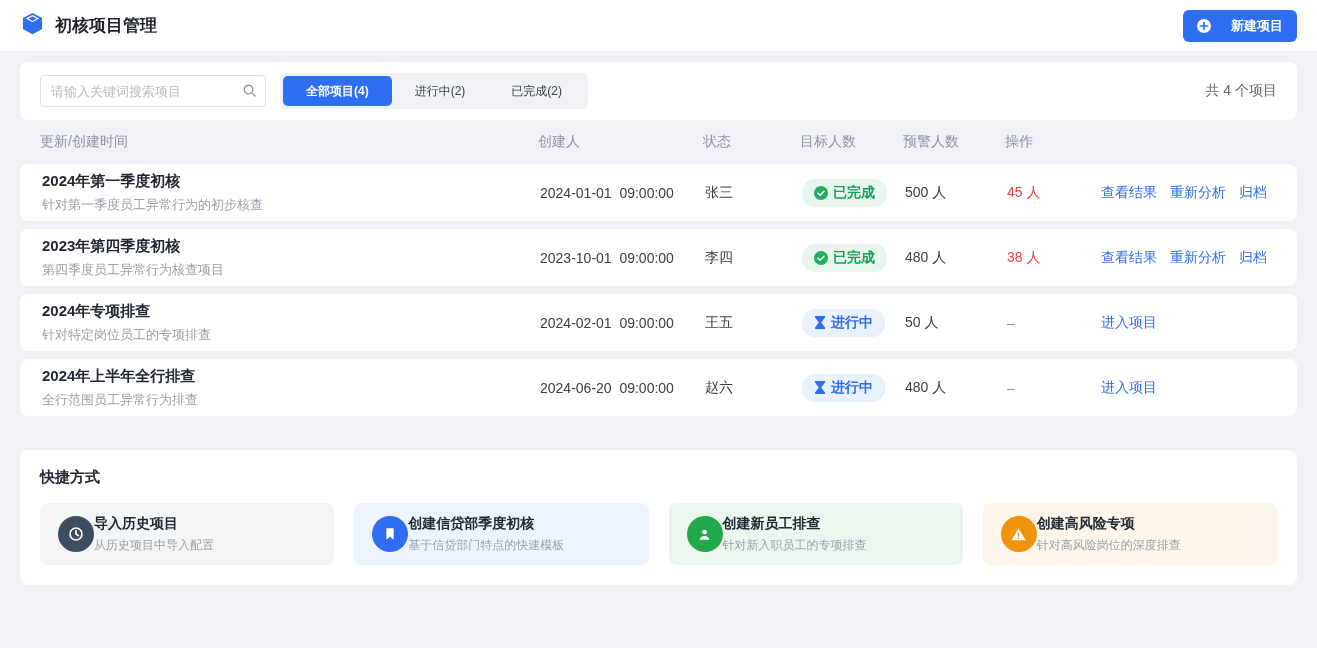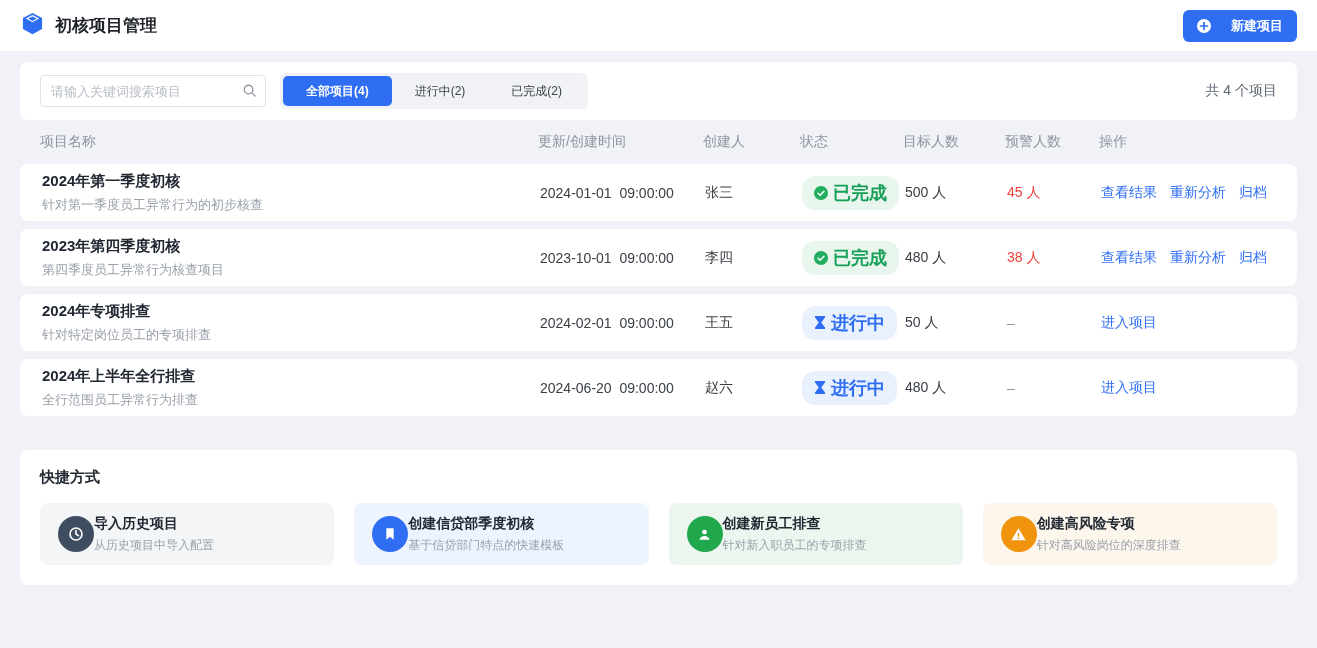--- a/index.html
+++ b/index.html
@@ -59,21 +59,21 @@
   .table-header { height:44px; padding-left:20px; color:#8f959e; font-size:14px; }
   .project-row {
     background:#fff; border-radius:8px; height:57px; padding-left:22px;
     margin-bottom:8px;
   }
   .proj-name { font-size:15px; font-weight:bold; color:#212832; }
   .proj-desc { font-size:13px; color:#9aa1ab; margin-top:5px; }
   .cell-text { font-size:14px; color:#3a4046; white-space:pre; }
   .badge {
     display:inline-flex; align-items:center; gap:5px;
-    border-radius:13px; padding:5px 12px; font-size:18px; font-weight:bold;
+    border-radius:13px; padding:5px 12px; font-size:14px; font-weight:bold;
   }
   .badge.completed { background:#e8f6ed; color:#18a058; }
   .badge.in_progress { background:#e9f1fe; color:#2f6ef2; }
   .warning-num { font-size:14px; color:#f0413e; }
   .warning-dash { font-size:14px; color:#8f959e; }
   .action-link {
     color:#2f6ef2; font-size:14px; margin-right:13px; cursor:pointer;
     text-decoration:none; white-space:nowrap;
   }
   
@@ -132,21 +132,20 @@
     </div>
     <div class="tab-group" id="tab-group">
         <div class="tab active">全部项目(4)</div>
         <div class="tab">进行中(2)</div>
         <div class="tab">已完成(2)</div>
       </div>
     <div class="total-count">共 4 个项目</div>
   </div>
 
   <div class="table-header grid-cols" id="table-header">
-      <div>项目名称</div>
       <div>更新/创建时间</div>
       <div>创建人</div>
       <div>状态</div>
       <div>目标人数</div>
       <div>预警人数</div>
       <div>操作</div>
     </div>
   <div id="table-body">
   <div class="project-row grid-cols">
     <div>

